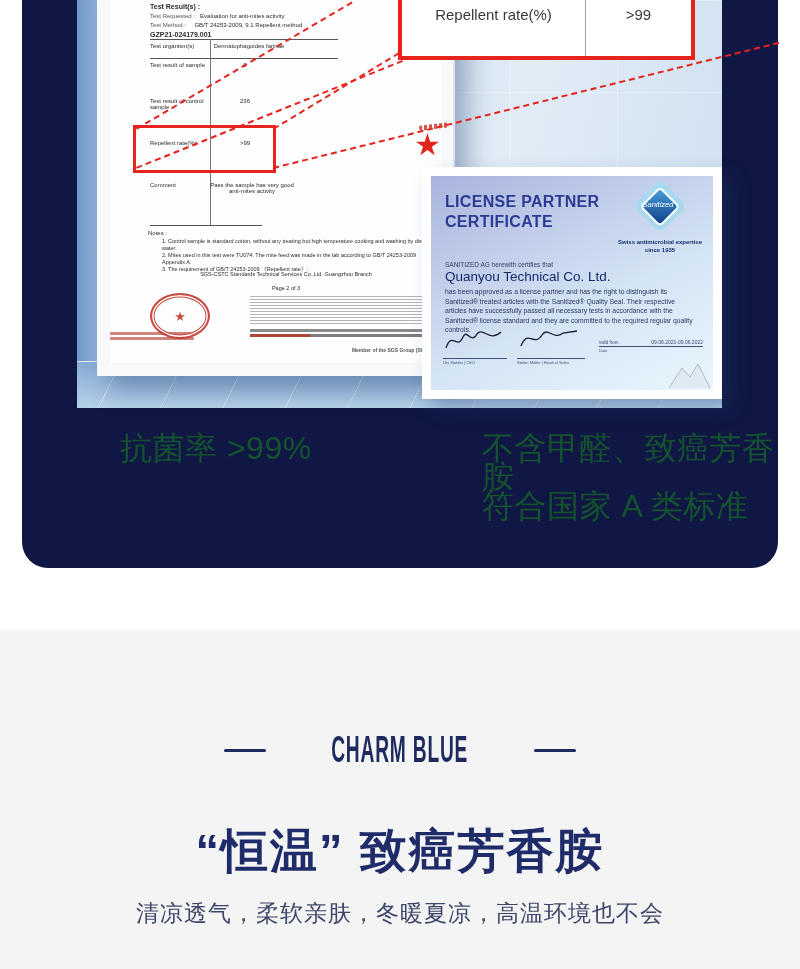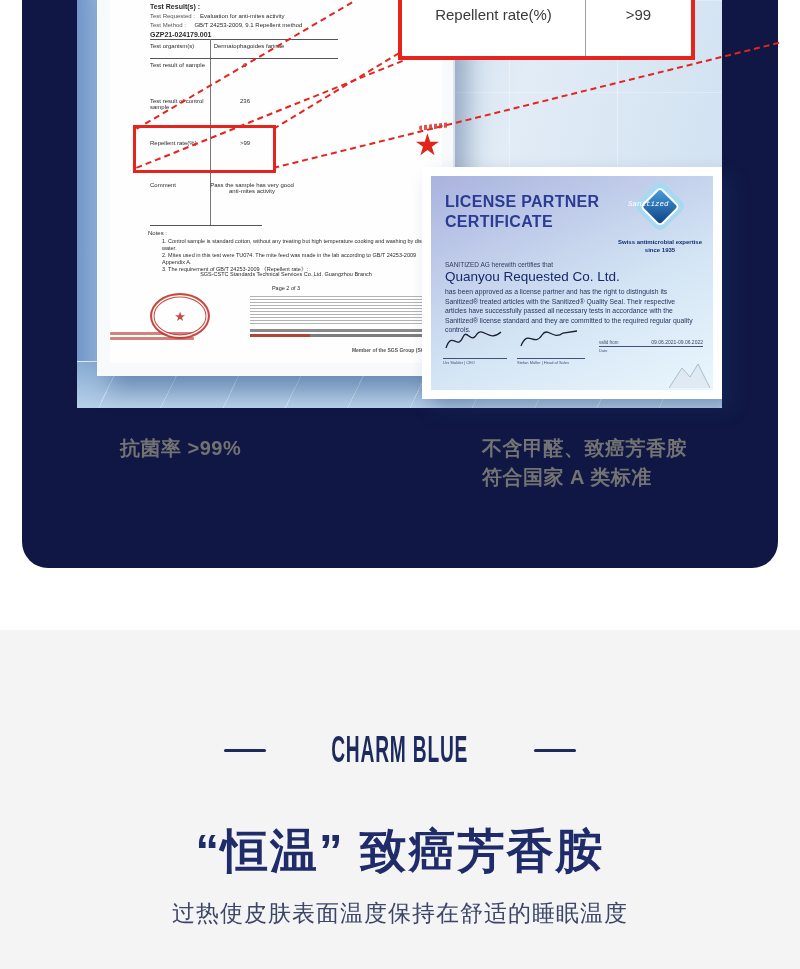--- a/index.html
+++ b/index.html
@@ -74,38 +74,38 @@
          box-shadow:10px 10px 18px rgba(30,60,110,.32);}
   .cert-inner{position:relative;width:282px;height:214px;overflow:hidden;
          background:linear-gradient(155deg,#a9b3de 0%,#bfcbe9 28%,#d3e4f4 58%,#e9f6fd 100%);}
   .cert-inner .abs{position:absolute;}
   .cert-title{left:14px;top:16px;font-size:16px;font-weight:bold;color:#2b3b94;line-height:20px;letter-spacing:.3px;}
   .logo-wrap{left:197px;top:-2px;width:64px;height:64px;display:flex;align-items:center;justify-content:center;}
   .d-outer{width:38px;height:38px;transform:rotate(45deg);background:#a8d9f3;border-radius:7px;
          display:flex;align-items:center;justify-content:center;}
   .d-inner{width:29px;height:29px;background:linear-gradient(135deg,#49a0dc,#0d3f85);
          border-radius:5px;border:2px solid #fff;box-sizing:border-box;}
-  .logo-script{position:absolute;left:0;right:4px;top:26px;color:#fff;
-         font-family:Liberation Mono, monospace;font-style:italic;font-size:7.5px;}
+  .logo-script{position:absolute;left:0;right:4px;top:26px;text-align:center;color:#fff;
+         font-family:Liberation Sans, sans-serif;font-style:italic;font-size:7.5px;}
   .logo-tag{left:168px;top:62px;width:122px;text-align:center;color:#14306e;
          font-size:6px;font-weight:bold;line-height:8px;}
   .certifies{left:14px;top:85px;font-size:6.5px;color:#333a5e;}
   .company{left:14px;top:93px;font-size:13.5px;color:#16296b;}
   .cert-body{left:14px;top:111px;width:252px;font-size:6.8px;line-height:9.6px;color:#2a3560;}
   .sig-svg{position:absolute;}
   .sig-rule{border-top:1px solid #45507a;position:absolute;}
   .sig-label{position:absolute;font-size:4px;color:#45507a;}
   .valid-block{left:168px;top:163px;width:104px;font-size:4.5px;color:#45507a;}
   .valid-row{display:flex;align-items:flex-end;border-bottom:1px solid #45507a;padding-bottom:1px;}
   .valid-row .dt{margin-left:auto;font-size:5px;color:#3b466f;}
   .mountain{right:2px;bottom:2px;opacity:.75;}
 
   
-  .stats{position:absolute;z-index:2;color:#737373;font-size:20px;line-height:29px;
-         font-weight:700;letter-spacing:.5px;}
+  .stats{position:absolute;z-index:2;color:#14532d;font-size:32px;line-height:29px;
+         font-weight:400;letter-spacing:.5px;}
   .stats-left{left:120px;top:434px;}
   .stats-right{left:482px;top:434px;}
 
   
   .gray-section{position:absolute;left:0;top:630px;width:800px;height:339px;background:#f4f4f5;}
   .brand-row{position:absolute;left:0;top:103px;width:100%;height:34px;
          display:flex;align-items:center;justify-content:center;gap:48px;}
   .brand-dash{width:42px;height:3px;background:#1d2a5e;border-radius:2px;}
   .brand-text{font-size:24px;font-weight:bold;letter-spacing:1px;color:#1d2a5e;
          transform:scale(.8,1.5);white-space:nowrap;}
@@ -209,21 +209,21 @@
         <div class="d-outer">
           <div class="d-inner"></div>
         </div>
         <div class="logo-script">Sanitized</div>
       </div>
       <div class="abs logo-tag">
         <div>Swiss antimicrobial expertise</div>
         <div>since 1935</div>
       </div>
       <div class="abs certifies">SANITIZED AG herewith certifies that</div>
-      <div class="abs company">Quanyou Requested Co. Ltd.</div>
+      <div class="abs company">Quanyou Technical Co. Ltd.</div>
       <div class="abs cert-body">has been approved as a license partner and has the right to distinguish its Sanitized® treated articles with the Sanitized® Quality Seal. Their respective articles have successfully passed all necessary tests in accordance with the Sanitized® license standard and they are committed to the required regular quality controls.</div>
 
       <svg class="sig-svg" style="left:12px;top:150px;" width="62" height="28" viewBox="0 0 62 28">
         <path d="M3,22 C9,4 14,25 20,11 C24,2 28,19 34,8 C40,0 46,17 58,6" stroke="#1a2030" stroke-width="1.3" fill="none"></path>
       </svg>
       <div class="sig-rule" style="left:12px;top:182px;width:64px;"></div>
       <div class="sig-label" style="left:12px;top:184px;">Urs Stalder | CEO</div>
 
       <svg class="sig-svg" style="left:86px;top:150px;" width="64" height="28" viewBox="0 0 64 28">
         <path d="M4,20 C11,2 17,22 25,9 C31,0 36,15 46,7 L60,5" stroke="#1a2030" stroke-width="1.3" fill="none"></path>
@@ -254,17 +254,17 @@
   </div>
 
   <section class="gray-section">
     <div class="brand-row">
       <div class="brand-dash"></div>
       <div class="brand-text">CHARM BLUE</div>
       <div class="brand-dash"></div>
     </div>
     <h1 class="fabric-title" style="margin:0;">“恒温” 致癌芳香胺</h1>
     <div class="fabric-desc">
-      <div>过热使皮肤表面温度保持在舒适的睡眠温度</div>
+      <div>清凉透气，柔软亲肤，冬暖夏凉，高温环境也不会</div>
     </div>
   </section>
 
 </div>
 
 </body></html>

